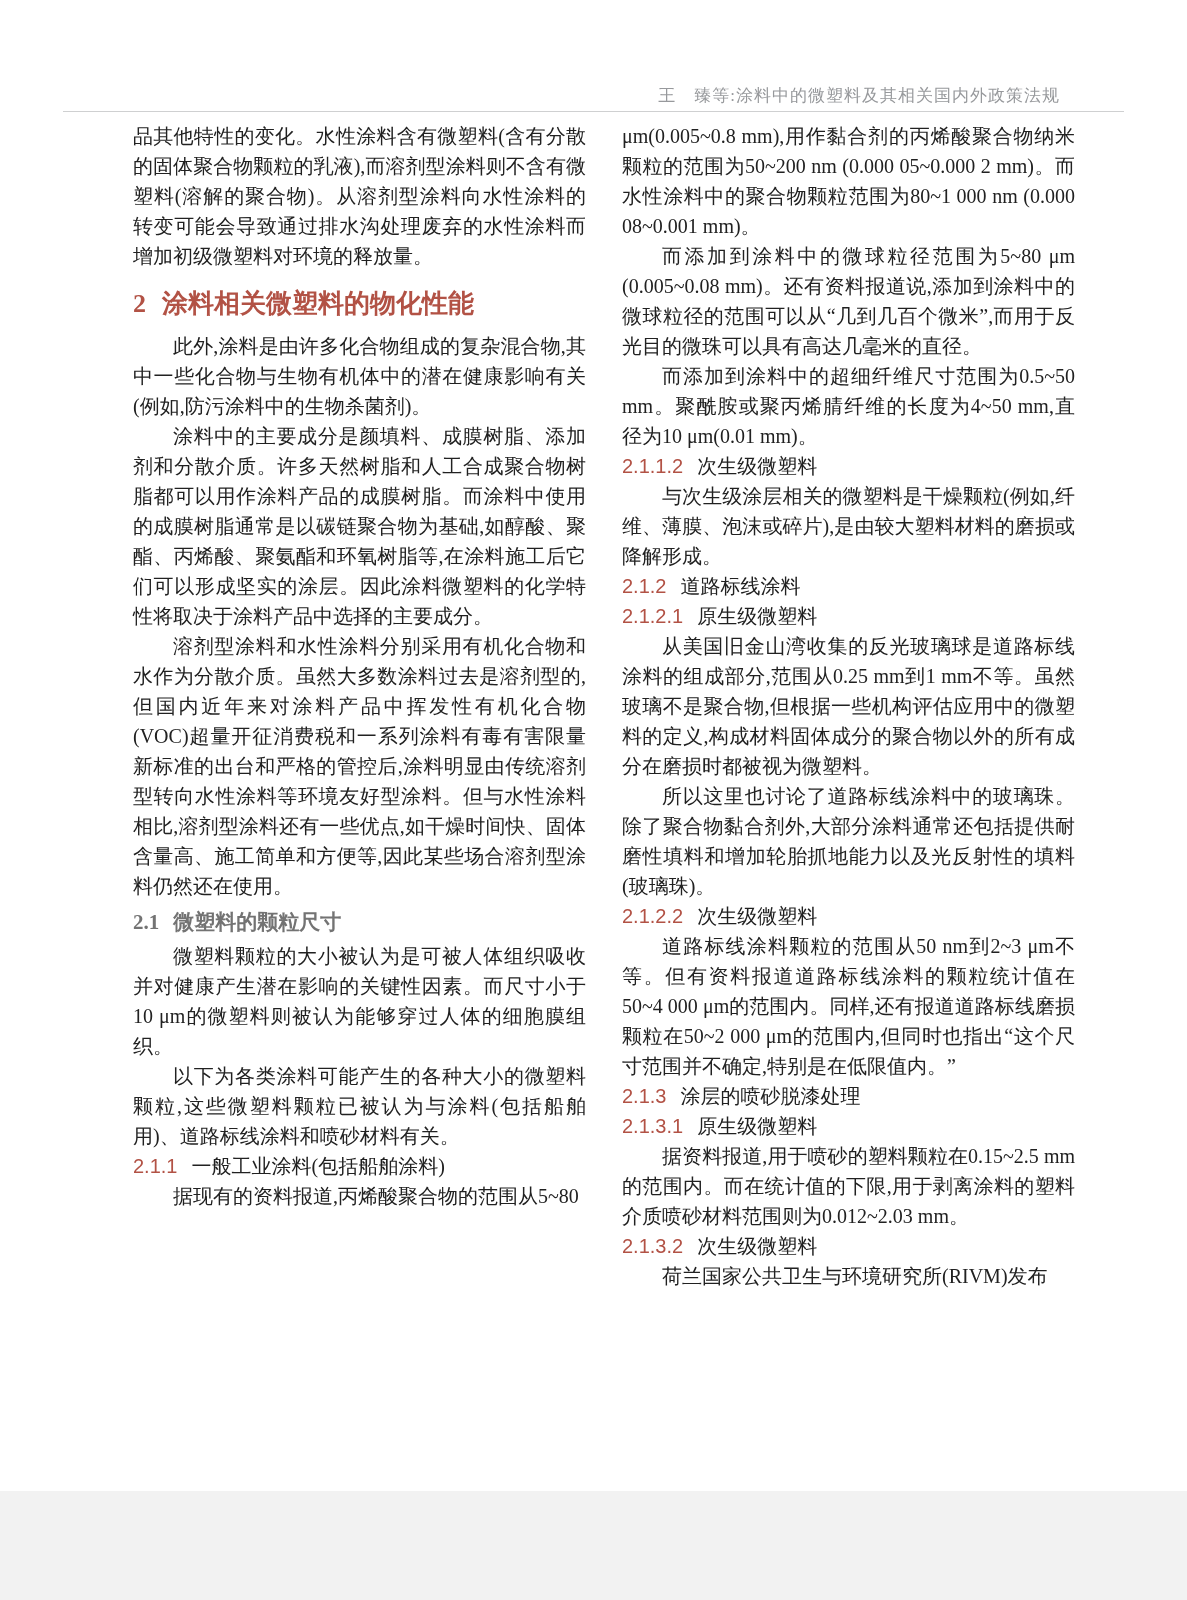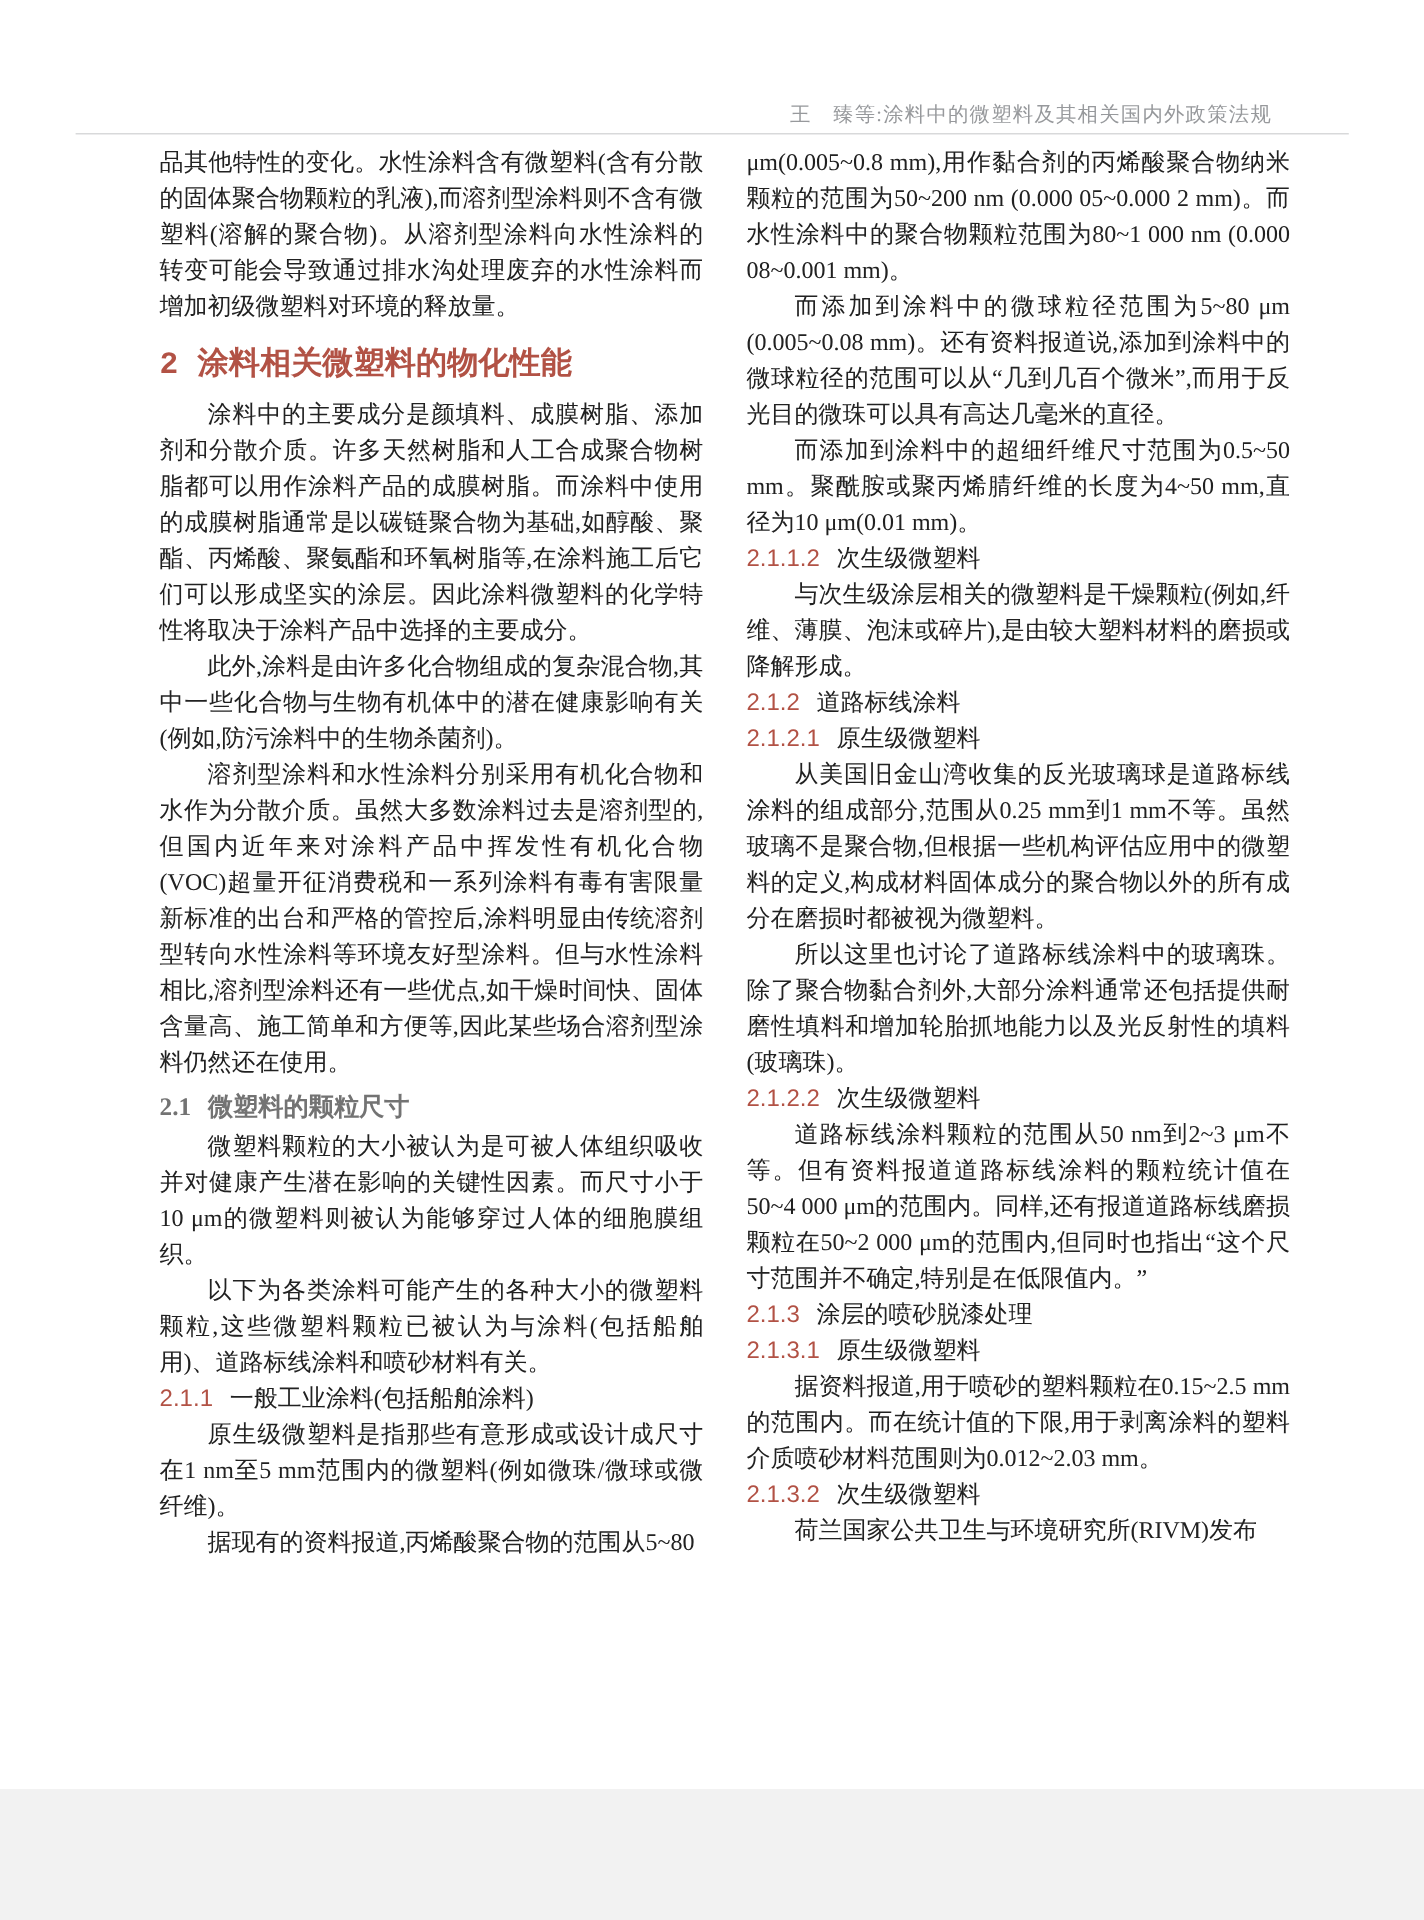--- a/index.html
+++ b/index.html
@@ -38,21 +38,21 @@
     margin:0;
     font-size:20px;
     line-height:30px;
     text-align:justify;
     text-indent:2em;
     color:#212121;
   }
   .noindent{text-indent:0;}
   .h1{
     margin:16px 0 10px;
-    font-family:Liberation Mono, monospace;
+    font-family:Liberation Serif, serif;
     font-weight:bold;
     font-size:26px;
     line-height:34px;
     color:#b25245;
   }
   .h1 .hnum{margin-right:16px;}
   .h2{
     margin:6px 0 4px;
     font-family:Liberation Serif, serif;
     font-weight:bold;
@@ -113,28 +113,27 @@
 <div class="page">
 
   <div class="running-title">王　臻等:涂料中的微塑料及其相关国内外政策法规</div>
   <div class="header-rule"></div>
 
   <main class="columns">
 
     <section class="col">
       <p class="body noindent">品其他特性的变化。水性涂料含有微塑料(含有分散的固体聚合物颗粒的乳液),而溶剂型涂料则不含有微塑料(溶解的聚合物)。从溶剂型涂料向水性涂料的转变可能会导致通过排水沟处理废弃的水性涂料而增加初级微塑料对环境的释放量。</p>
       <h2 class="h1"><span class="hnum">2</span><span>涂料相关微塑料的物化性能</span></h2>
+      <p class="body">此外,涂料是由许多化合物组成的复杂混合物,其中一些化合物与生物有机体中的潜在健康影响有关(例如,防污涂料中的生物杀菌剂)。</p>
       <p class="body">涂料中的主要成分是颜填料、成膜树脂、添加剂和分散介质。许多天然树脂和人工合成聚合物树脂都可以用作涂料产品的成膜树脂。而涂料中使用的成膜树脂通常是以碳链聚合物为基础,如醇酸、聚酯、丙烯酸、聚氨酯和环氧树脂等,在涂料施工后它们可以形成坚实的涂层。因此涂料微塑料的化学特性将取决于涂料产品中选择的主要成分。</p>
-      <p class="body">此外,涂料是由许多化合物组成的复杂混合物,其中一些化合物与生物有机体中的潜在健康影响有关(例如,防污涂料中的生物杀菌剂)。</p>
       <p class="body">溶剂型涂料和水性涂料分别采用有机化合物和水作为分散介质。虽然大多数涂料过去是溶剂型的,但国内近年来对涂料产品中挥发性有机化合物(VOC)超量开征消费税和一系列涂料有毒有害限量新标准的出台和严格的管控后,涂料明显由传统溶剂型转向水性涂料等环境友好型涂料。但与水性涂料相比,溶剂型涂料还有一些优点,如干燥时间快、固体含量高、施工简单和方便等,因此某些场合溶剂型涂料仍然还在使用。</p>
       <h3 class="h2"><span class="hnum">2.1</span><span>微塑料的颗粒尺寸</span></h3>
       <p class="body">微塑料颗粒的大小被认为是可被人体组织吸收并对健康产生潜在影响的关键性因素。而尺寸小于10 μm的微塑料则被认为能够穿过人体的细胞膜组织。</p>
       <p class="body">以下为各类涂料可能产生的各种大小的微塑料颗粒,这些微塑料颗粒已被认为与涂料(包括船舶用)、道路标线涂料和喷砂材料有关。</p>
       <h4 class="h3"><span class="hnum">2.1.1</span><span>一般工业涂料(包括船舶涂料)</span></h4>
-      <p class="body">原生级微塑料是指那些有意形成或设计成尺寸在1 nm至5 mm范围内的微塑料(例如微珠/微球或微纤维)。</p>
       <p class="body">据现有的资料报道,丙烯酸聚合物的范围从5~80</p>
     </section>
 
     <section class="col">
       <p class="body noindent">μm(0.005~0.8 mm),用作黏合剂的丙烯酸聚合物纳米颗粒的范围为50~200 nm (0.000 05~0.000 2 mm)。而水性涂料中的聚合物颗粒范围为80~1 000 nm (0.000 08~0.001 mm)。</p>
       <p class="body">而添加到涂料中的微球粒径范围为5~80 μm (0.005~0.08 mm)。还有资料报道说,添加到涂料中的微球粒径的范围可以从“几到几百个微米”,而用于反光目的微珠可以具有高达几毫米的直径。</p>
       <p class="body">而添加到涂料中的超细纤维尺寸范围为0.5~50 mm。聚酰胺或聚丙烯腈纤维的长度为4~50 mm,直径为10 μm(0.01 mm)。</p>
       <h4 class="h3"><span class="hnum">2.1.1.2</span><span>次生级微塑料</span></h4>
       <p class="body">与次生级涂层相关的微塑料是干燥颗粒(例如,纤维、薄膜、泡沫或碎片),是由较大塑料材料的磨损或降解形成。</p>
       <h4 class="h3"><span class="hnum">2.1.2</span><span>道路标线涂料</span></h4>

